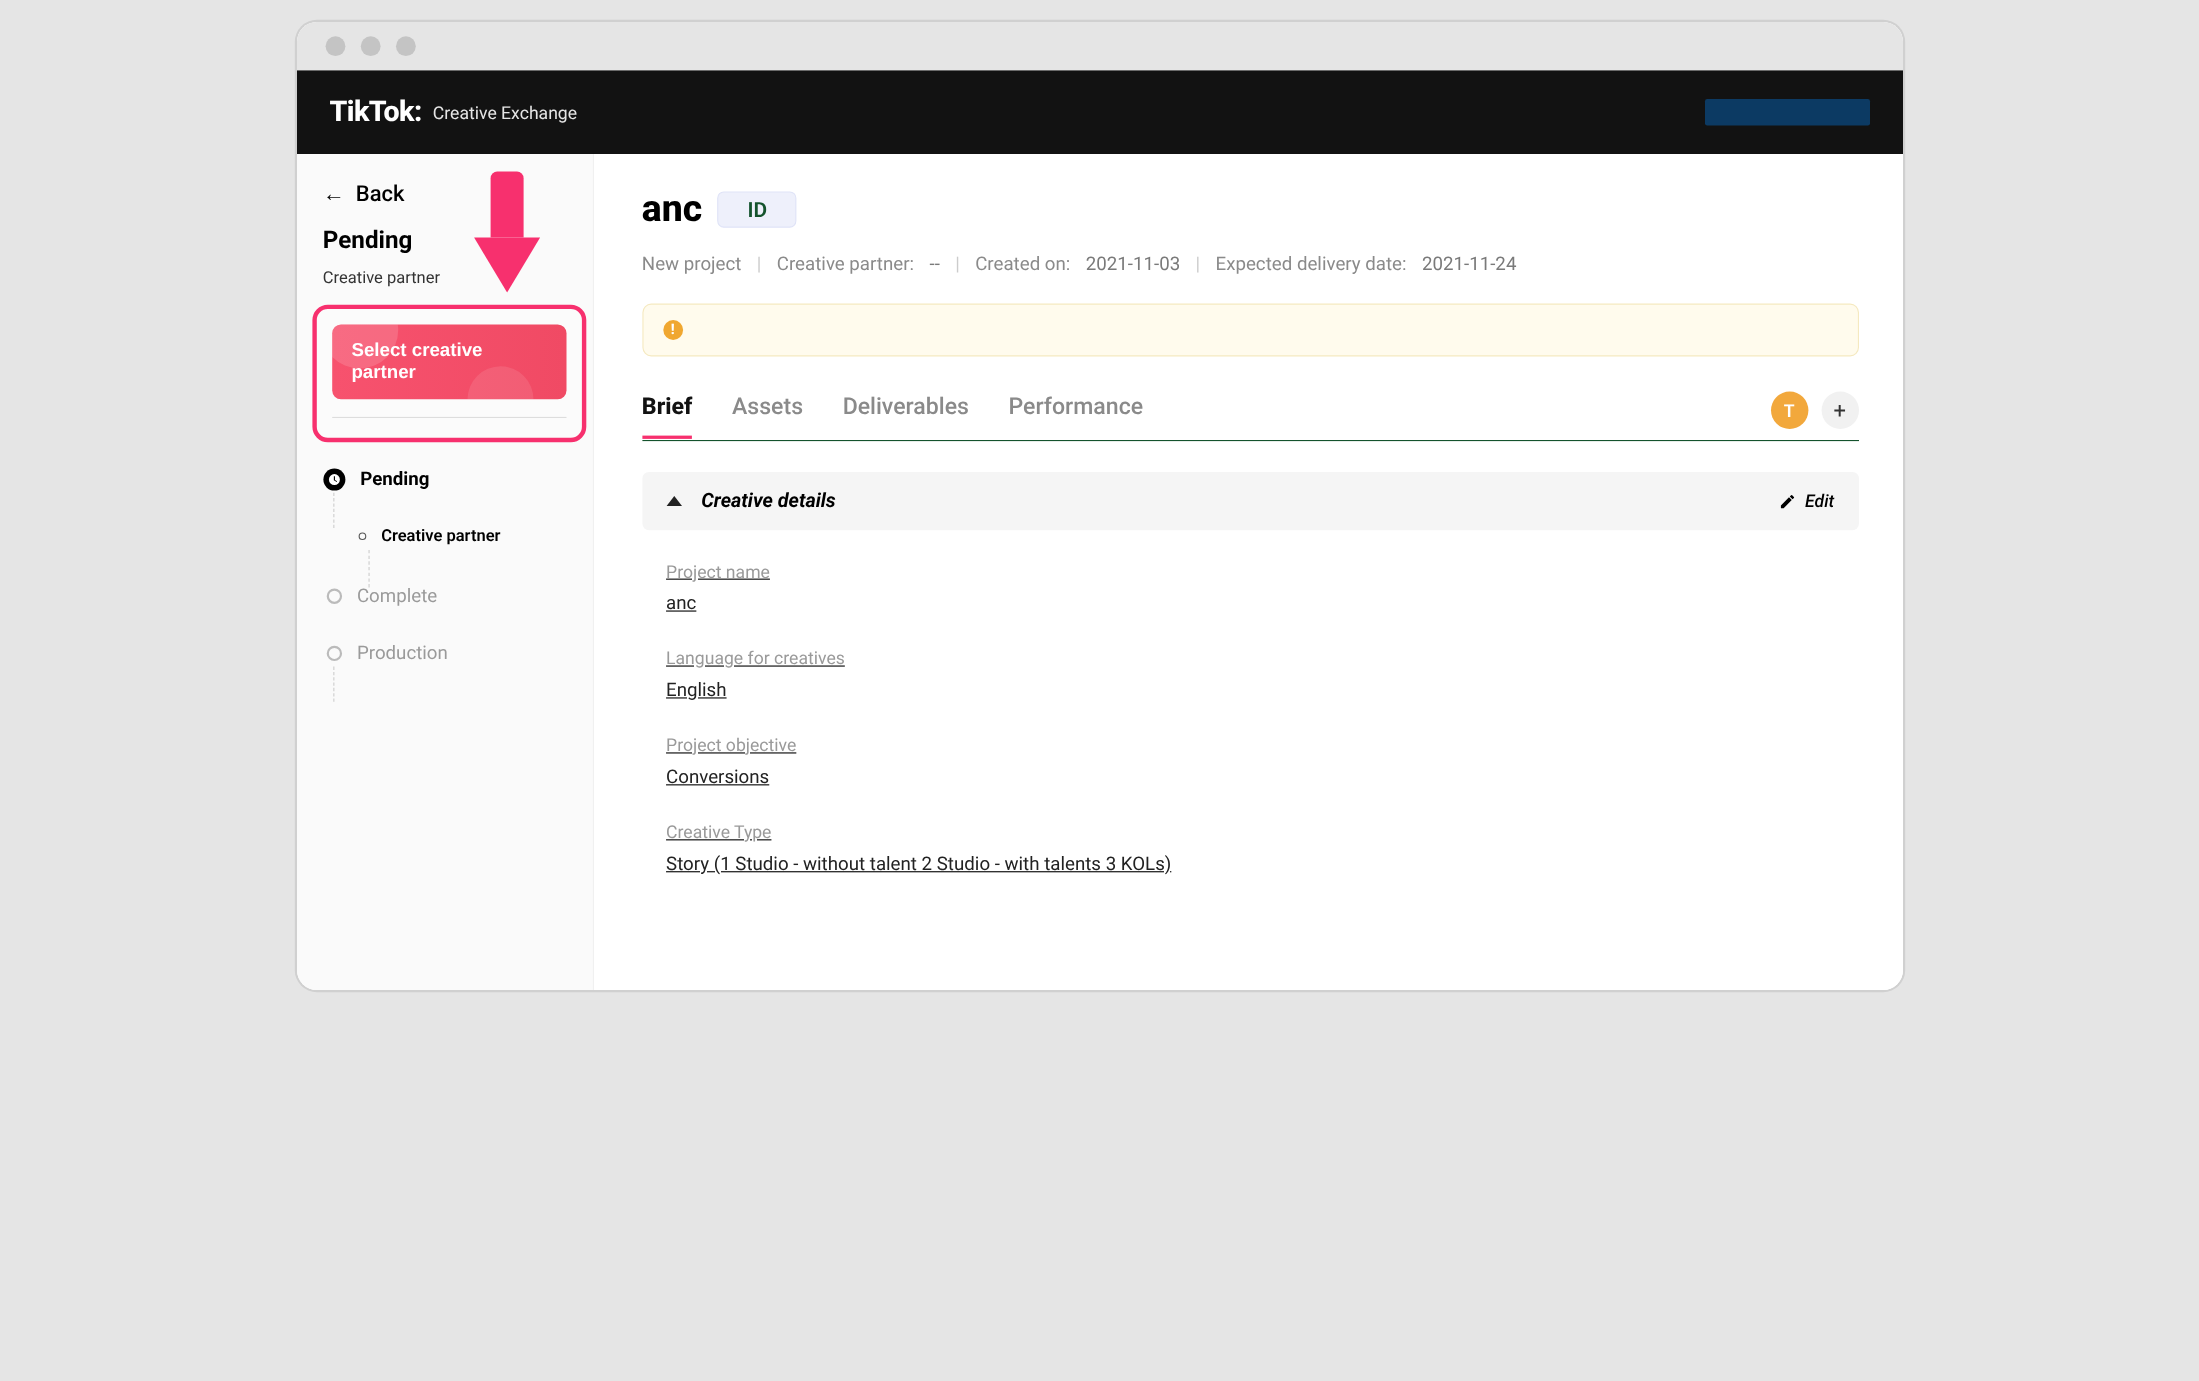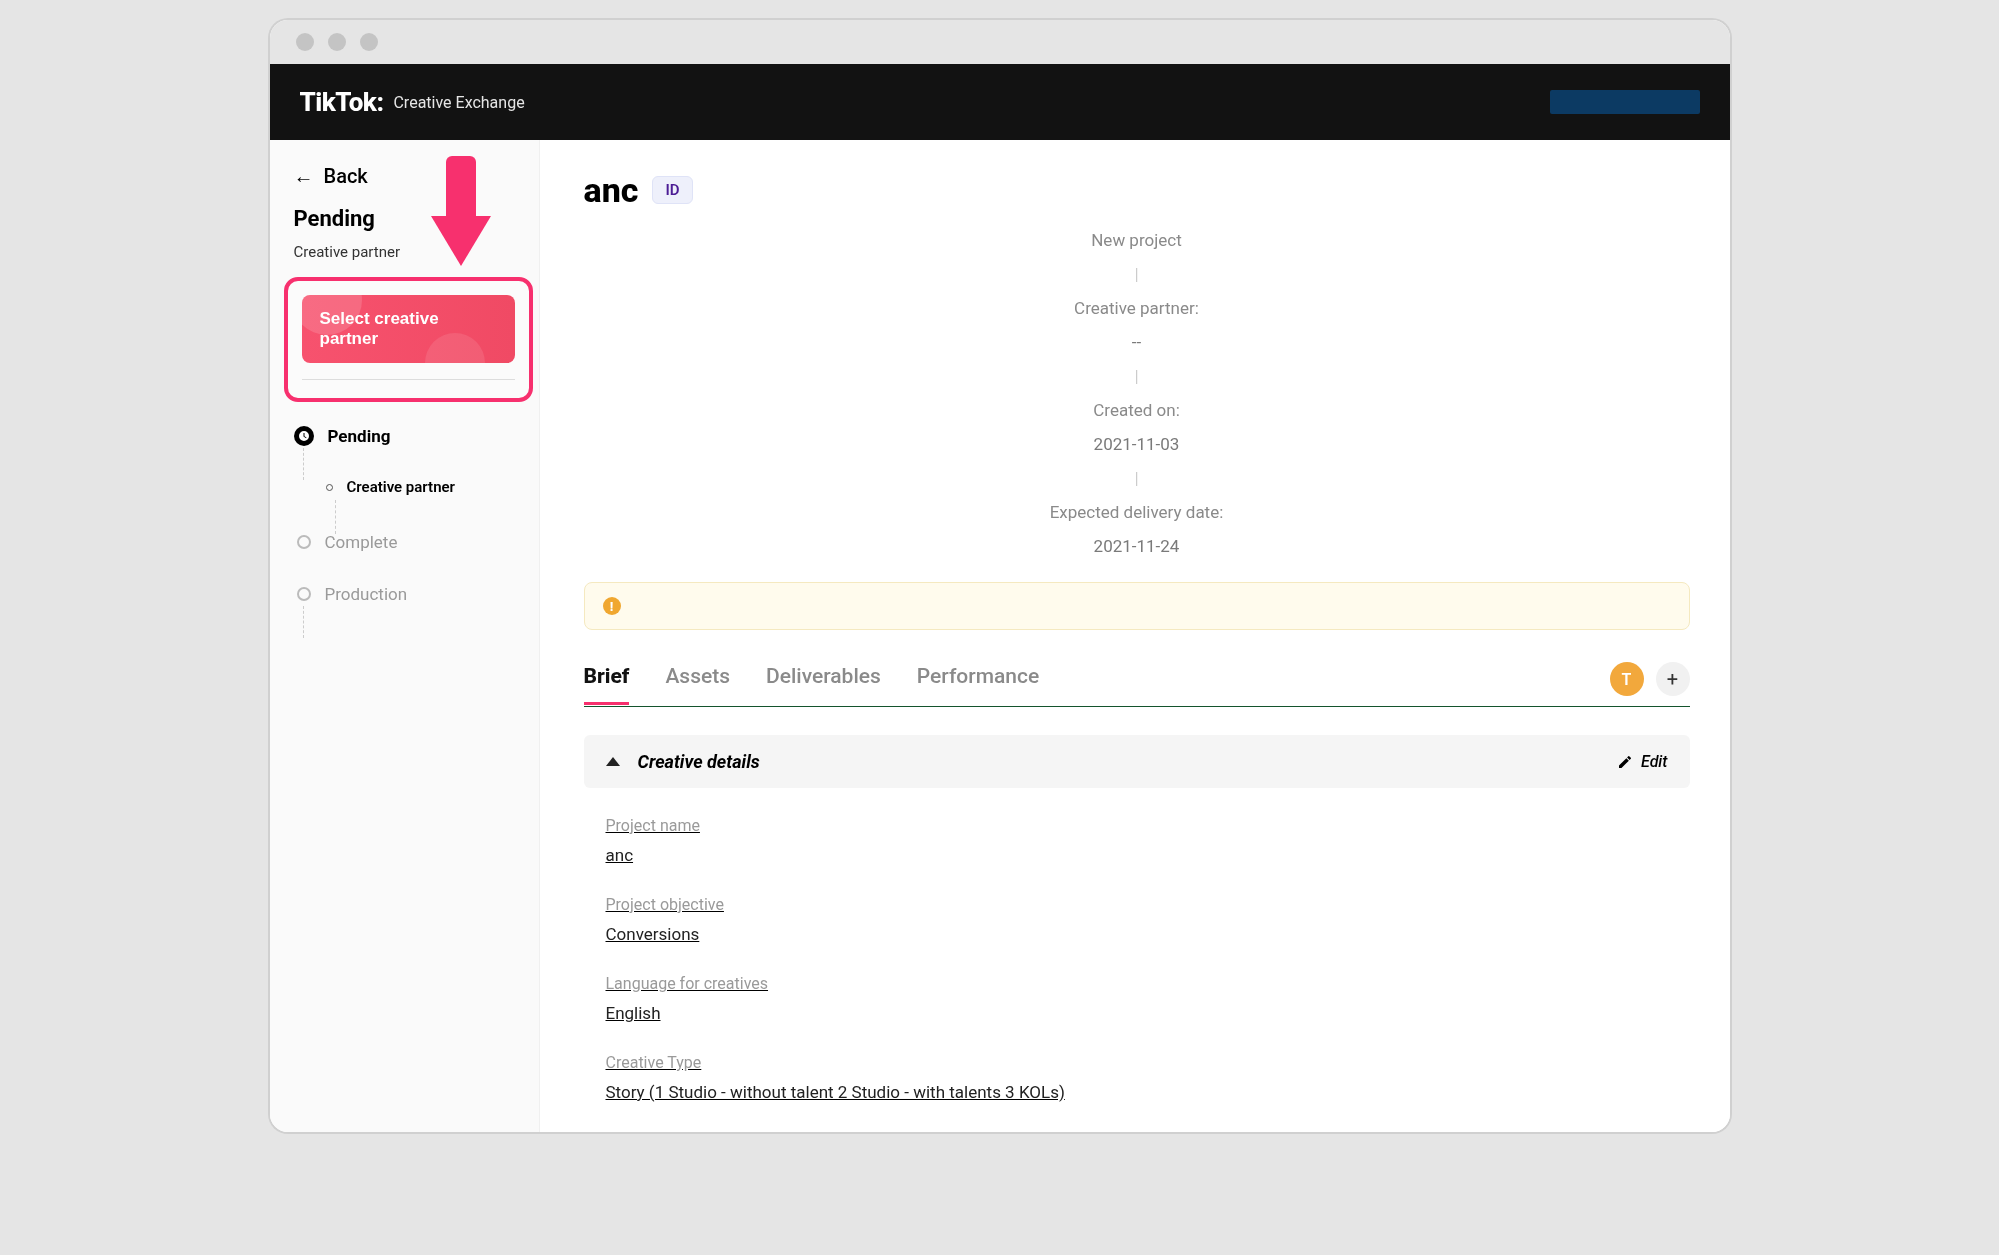--- a/index.html
+++ b/index.html
@@ -101,22 +101,22 @@
     .tl-dot-filled svg { width: 12px; height: 12px; fill: #fff; }
     .tl-dot-open { width: 14px; height: 14px; border-radius: 50%; border: 2px solid #bbb; flex-shrink: 0; margin-left: 3px; }
     .tl-dot-tiny { width: 7px; height: 7px; border-radius: 50%; border: 1.5px solid #555; flex-shrink: 0; }
     .tl-line { position: absolute; left: 9px; top: 22px; bottom: -2px; border-left: 1px dashed #ccc; }
     .tl-item.sub .tl-line { left: 41px; }
     .tl-item.active { font-weight: 700; }
 
     .main { flex: 1; background: #fff; padding: 30px 40px 0 44px; overflow: hidden; }
     .title-row { display: flex; align-items: center; gap: 14px; margin-bottom: 20px; }
     .proj-title { font-size: 34px; font-weight: 800; }
-    .id-chip { background: #EEF0FB; color: #4c1d95; font-size: 15px; font-weight: 600; padding: 4px 12px; border-radius: 6px; border: 1px solid #dfe3f7; }
-    .meta-row { display: flex; align-items: center; gap: 14px; color: #8a8a8a; font-size: 17px; margin-bottom: 26px; flex-wrap: wrap; flex-direction: column; }
+    .id-chip { background: #EEF0FB; color: #14532d; font-size: 19px; font-weight: 600; padding: 4px 26px; border-radius: 6px; border: 1px solid #dfe3f7; }
+    .meta-row { display: flex; align-items: center; gap: 14px; color: #8a8a8a; font-size: 17px; margin-bottom: 26px; flex-wrap: wrap; }
     .meta-sep { color: #ccc; }
     .meta-val { color: #7a7a7a; }
     .alert {
       background: #FFFBED;
       border: 1px solid #f5e9c0;
       border-radius: 8px;
       padding: 14px 18px;
       display: flex;
       align-items: center;
       gap: 12px;
@@ -271,28 +271,28 @@
               </svg>
             <span>Edit</span>
           </div>
         </div>
         <div class="fields">
           <div class="field">
             <div class="field-label">Project name</div>
             <div class="field-value">anc</div>
           </div>
           <div class="field">
+            <div class="field-label">Language for creatives</div>
+            <div class="field-value">English</div>
+          </div>
+          <div class="field">
             <div class="field-label">Project objective</div>
             <div class="field-value">Conversions</div>
           </div>
           <div class="field">
-            <div class="field-label">Language for creatives</div>
-            <div class="field-value">English</div>
-          </div>
-          <div class="field">
             <div class="field-label">Creative Type</div>
             <div class="field-value">Story (1 Studio - without talent 2 Studio - with talents 3 KOLs)</div>
           </div>
         </div>
       </div>
     </main>
 
   </div>
 </div>
 

